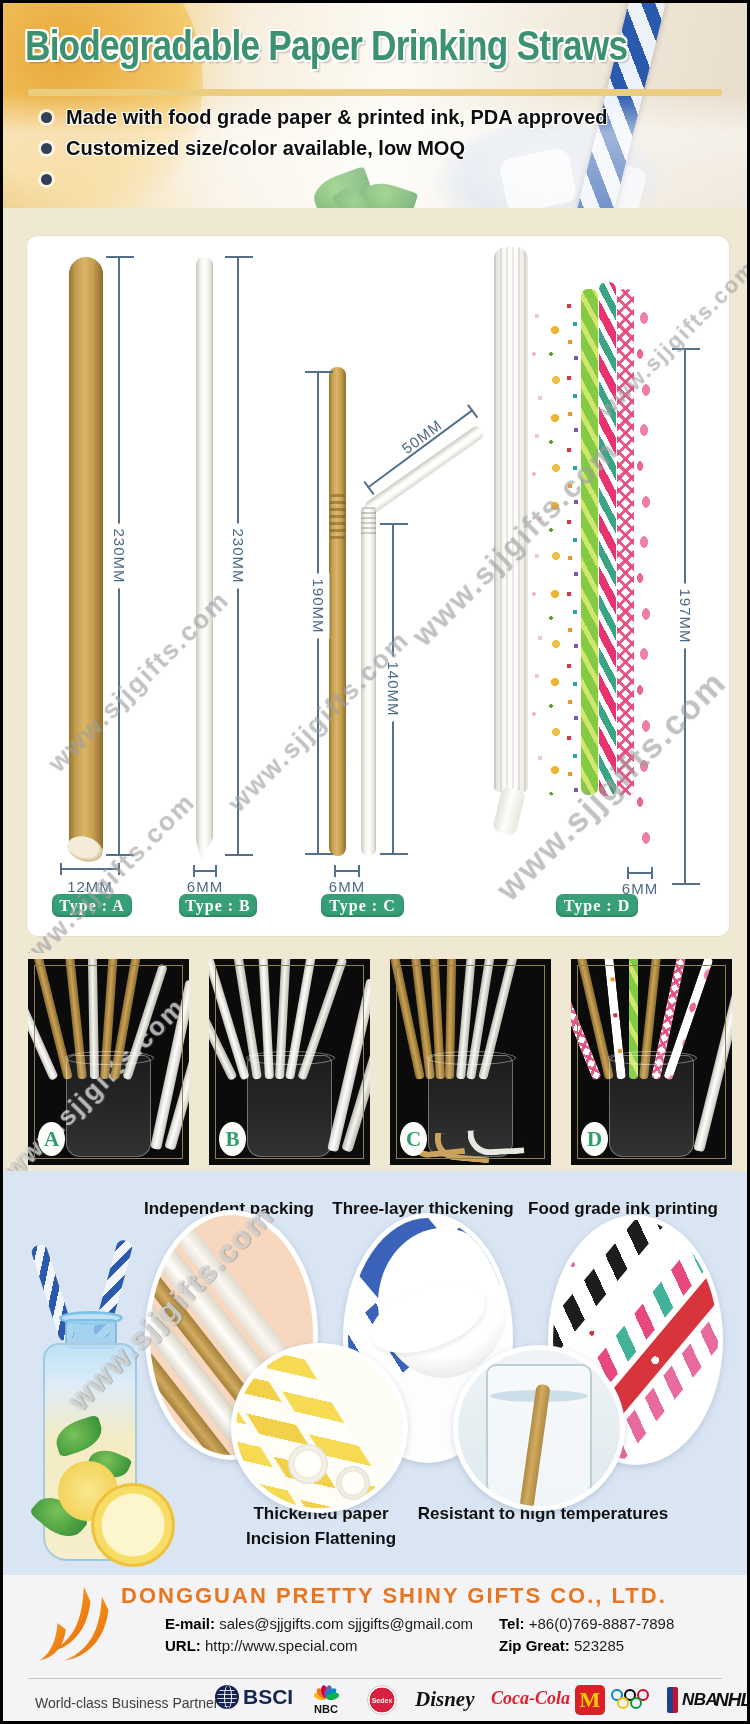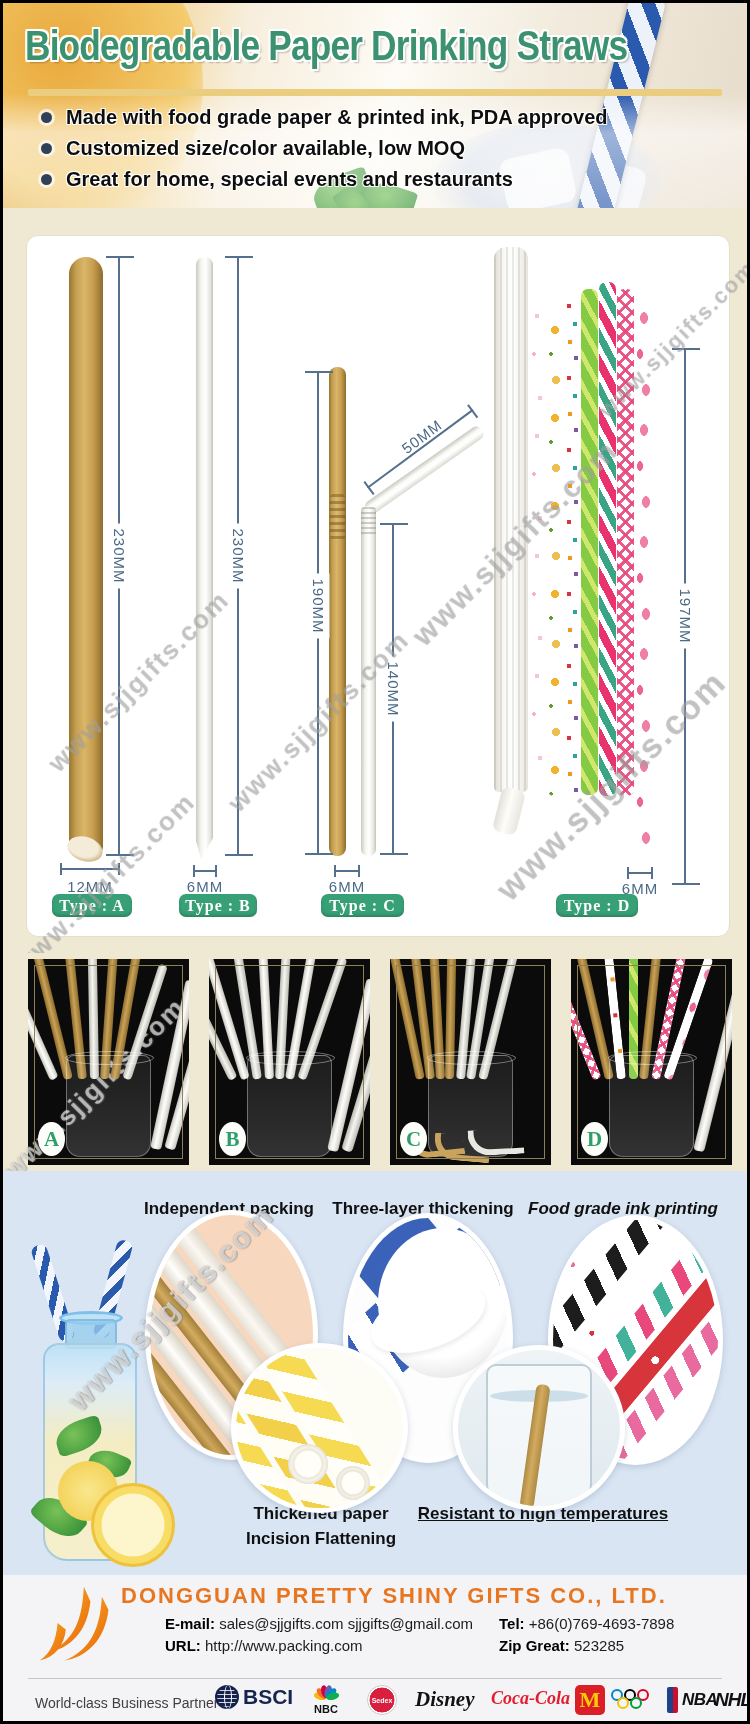--- a/index.html
+++ b/index.html
@@ -181,21 +181,20 @@
     <div class="bullet-row" style="top:132px;" data-name="feature-bullet-2">
       <span class="bullet-dot" data-name="bullet-dot-icon"></span>
       <span class="bullet-text" data-name="bullet-text">Customized size/color available, low MOQ</span>
     </div>
     <div class="bullet-row" style="top:101px;" data-name="feature-bullet-1">
       <span class="bullet-dot" data-name="bullet-dot-icon"></span>
       <span class="bullet-text" data-name="bullet-text">Made with food grade paper &amp; printed ink, PDA approved</span>
     </div>
     <div class="bullet-row" style="top:163px;" data-name="feature-bullet-3">
       <span class="bullet-dot" data-name="bullet-dot-icon"></span>
-      <span class="bullet-text" data-name="bullet-text">Great for home, special events and restaurants</span>
     </div>
   </div>
 
   <div class="mid" data-name="size-diagram-section">
     <div class="card" data-name="size-diagram-card">
 
       <div class="straw kraft straw-a" data-name="straw-type-a"></div>
       <div class="measure-v" style="left:91px;top:21px;height:598px;" data-name="measure-line-a"></div>
       <div class="vlab" style="left:92px;top:320px;" data-name="length-label-a">230MM</div>
       <div class="brk" style="left:33px;top:627px;width:60px;" data-name="diameter-bracket-a"></div>
@@ -308,21 +307,21 @@
       <div class="jar" data-name="glass-jar"></div>
       <div class="letter-oval" data-name="photo-letter-d">D</div>
     </div>
     <div class="wm" style="left:-30px;top:120px;font-size:26px;" data-name="watermark">www.sjjgifts.com</div>
   </div>
 
   <div class="features" data-name="features-section">
 
     <div class="feat-label" style="left:121px;top:28px;" data-name="feature-label-packing">Independent packing</div>
     <div class="feat-label" style="left:315px;top:28px;" data-name="feature-label-thickening">Three-layer thickening</div>
-    <div class="feat-label" style="left:515px;top:28px;font-style:italic;" data-name="feature-label-ink">Food grade ink printing</div>
+    <div class="feat-label" style="left:515px;top:28px;" data-name="feature-label-ink">Food grade ink printing</div>
 
     <div class="feat-circle" style="left:142px;top:39px;width:173px;height:250px;background:#f7d8bf;" data-name="feature-circle-packing">
       <div class="fc-rot" data-name="wrapped-straws-photo">
         <div style="position:absolute;left:30px;top:0;width:22px;height:340px;background:linear-gradient(90deg,#e8e2d8,#fffdfa 45%,#e4ded2);border-radius:11px;"></div>
         <div style="position:absolute;left:58px;top:0;width:17px;height:340px;background:linear-gradient(90deg,#a3803a,#cfa75c 45%,#a3803a);border-radius:8px;"></div>
         <div style="position:absolute;left:82px;top:0;width:24px;height:340px;background:linear-gradient(90deg,#ddd6c9,#fffefb 45%,#d9d2c4);border-radius:12px;"></div>
         <div style="position:absolute;left:112px;top:0;width:17px;height:340px;background:linear-gradient(90deg,#a3803a,#d4ac60 45%,#a3803a);border-radius:8px;"></div>
         <div style="position:absolute;left:134px;top:0;width:24px;height:340px;background:linear-gradient(90deg,#e2dccf,#fffefb 45%,#ddd6c8);border-radius:12px;"></div>
         <div style="position:absolute;left:164px;top:0;width:22px;height:340px;background:linear-gradient(90deg,#e8e2d8,#fbf8f2 45%,#e0d9cc);border-radius:11px;"></div>
       </div>
@@ -362,21 +361,21 @@
     <div class="feat-circle" style="left:450px;top:174px;width:172px;height:166px;background:linear-gradient(#eef3f6,#dfe9ee);z-index:3;" data-name="feature-circle-heat">
       <div style="position:absolute;left:28px;top:14px;width:106px;height:150px;border-radius:10px 10px 30px 30px;background:rgba(255,255,255,.55);border:2px solid rgba(175,195,205,.8);" data-name="water-glass"></div>
       <div style="position:absolute;left:32px;top:40px;width:98px;height:12px;border-radius:50%;background:rgba(200,220,230,.9);" data-name="water-line"></div>
       <div style="position:absolute;left:70px;top:34px;width:14px;height:125px;border-radius:6px;transform:rotate(8deg);background:linear-gradient(90deg,#ad8a44,#d3ab60 45%,#ad8a44);" data-name="kraft-straw-in-water"></div>
     </div>
 
     <div class="feat-b-label" style="left:218px;top:330px;width:200px;" data-name="feature-label-thickened">
       <div data-name="label-line">Thickened paper</div>
       <div data-name="label-line">Incision Flattening</div>
     </div>
-    <div class="feat-b-label" style="left:405px;top:330px;width:270px;text-decoration:underline;" data-name="feature-label-heat">
+    <div class="feat-b-label" style="left:405px;top:330px;width:270px;" data-name="feature-label-heat">
       <div data-name="label-line">Resistant to high temperatures</div>
     </div>
 
     <div class="bstraw" style="left:42px;top:72px;transform:rotate(-18deg);" data-name="blue-straw"></div>
     <div class="bstraw" style="left:102px;top:68px;transform:rotate(15deg);" data-name="blue-straw"></div>
     <div class="bottle-rim" data-name="bottle-rim"></div>
     <div class="bottle-neck" data-name="bottle-neck"></div>
     <div class="bottle-body" data-name="lemonade-bottle"></div>
     <div class="mint" style="left:52px;top:250px;width:48px;height:30px;transform:rotate(-18deg);" data-name="mint-leaf"></div>
     <div class="mint" style="left:86px;top:280px;width:40px;height:26px;transform:rotate(24deg);" data-name="mint-leaf"></div>
@@ -398,25 +397,25 @@
       <path d="M84 18 C82 54, 72 82, 38 96 C66 92, 88 70, 92 34 Z" fill="url(#og)"></path>
       <path d="M30 50 C28 72, 22 86, 8 96 C26 92, 38 78, 40 58 Z" fill="url(#og)"></path>
     </svg>
     <div class="company" data-name="company-name">DONGGUAN PRETTY SHINY GIFTS CO., LTD.</div>
     <div class="contact-row" style="left:118px;top:40px;" data-name="email-row">
       <b data-name="email-label">E-mail:</b>
       <span data-name="email-value">sales@sjjgifts.com  sjjgifts@gmail.com</span>
     </div>
     <div class="contact-row" style="left:452px;top:40px;" data-name="tel-row">
       <b data-name="tel-label">Tel:</b>
-      <span data-name="tel-value">+86(0)769-4693-7898</span>
+      <span data-name="tel-value">+86(0)769-8887-7898</span>
     </div>
     <div class="contact-row" style="left:118px;top:62px;" data-name="url-row">
       <b data-name="url-label">URL:</b>
-      <span data-name="url-value">http://www.packing.com</span>
+      <span data-name="url-value">http://www.special.com</span>
     </div>
     <div class="contact-row" style="left:452px;top:62px;" data-name="zip-row">
       <b data-name="zip-label">Zip Great:</b>
       <span data-name="zip-value">523285</span>
     </div>
     <div class="divider" data-name="footer-divider"></div>
 
     <div class="brandrow" data-name="partner-logos-row">
       <div class="partner-text" style="position:absolute;left:32px;top:12px;" data-name="partner-text">World-class Business Partner</div>
       <div class="brand" style="left:212px;top:2px;" data-name="bsci-logo">

